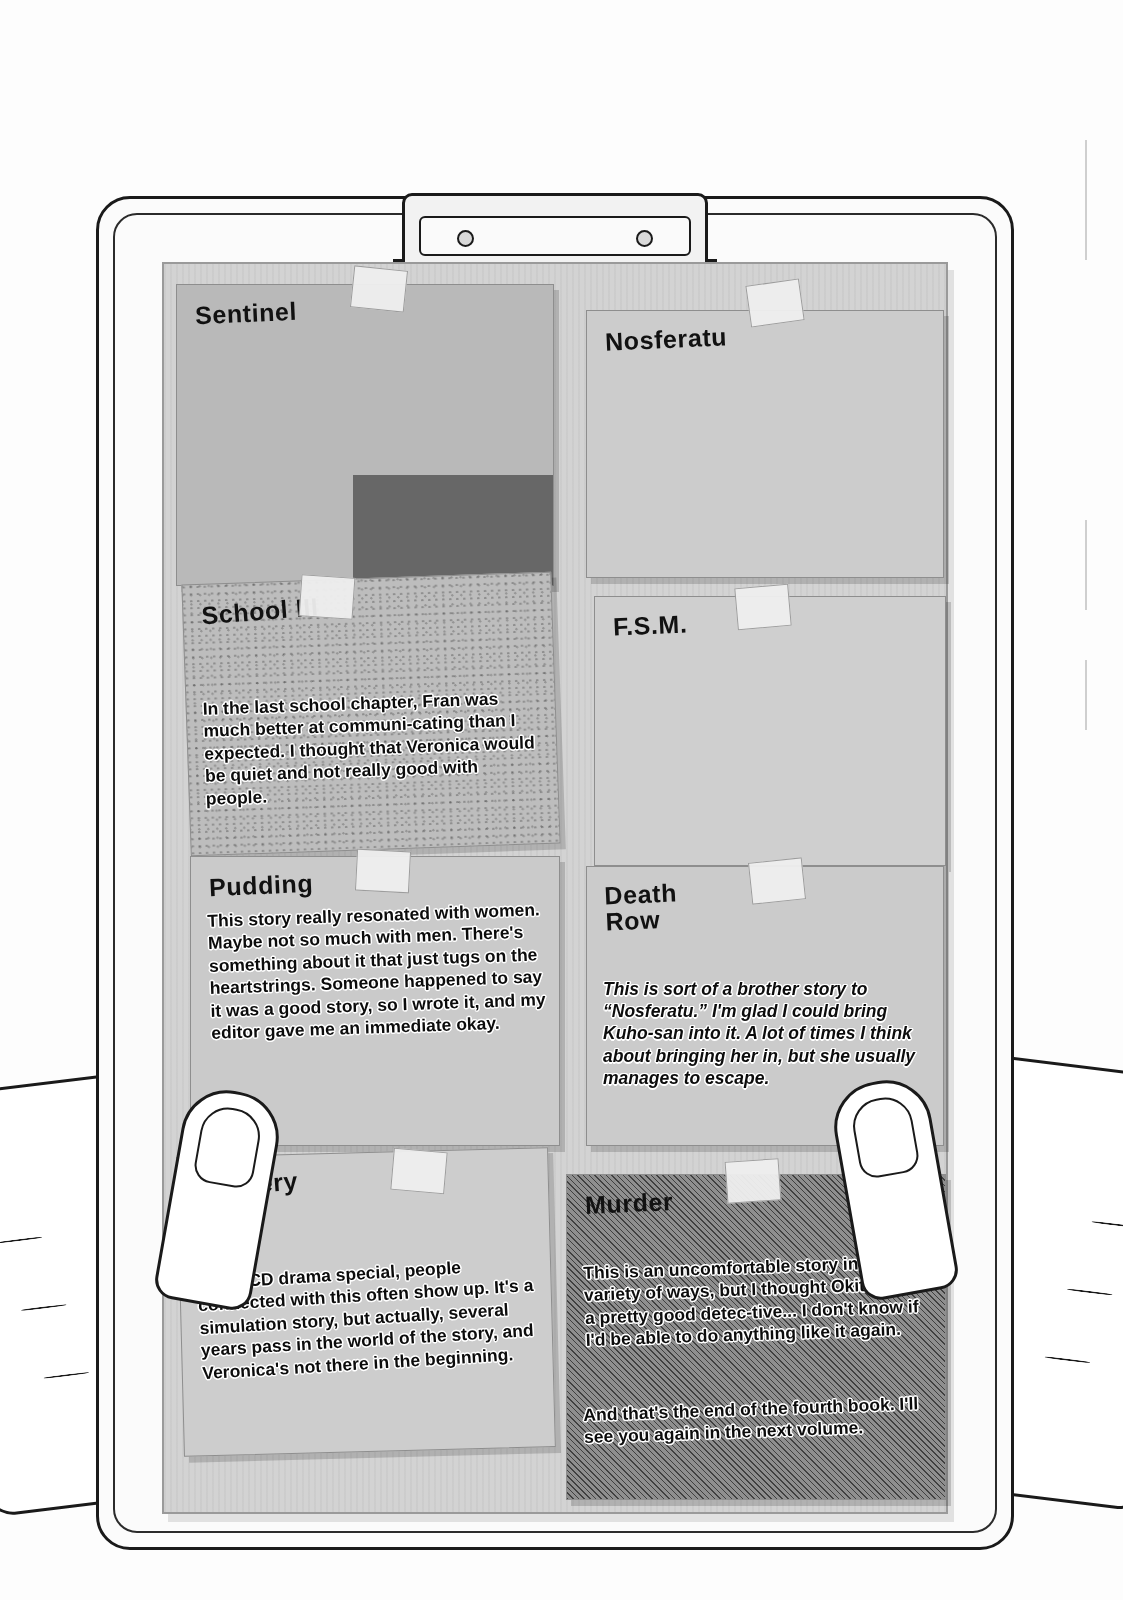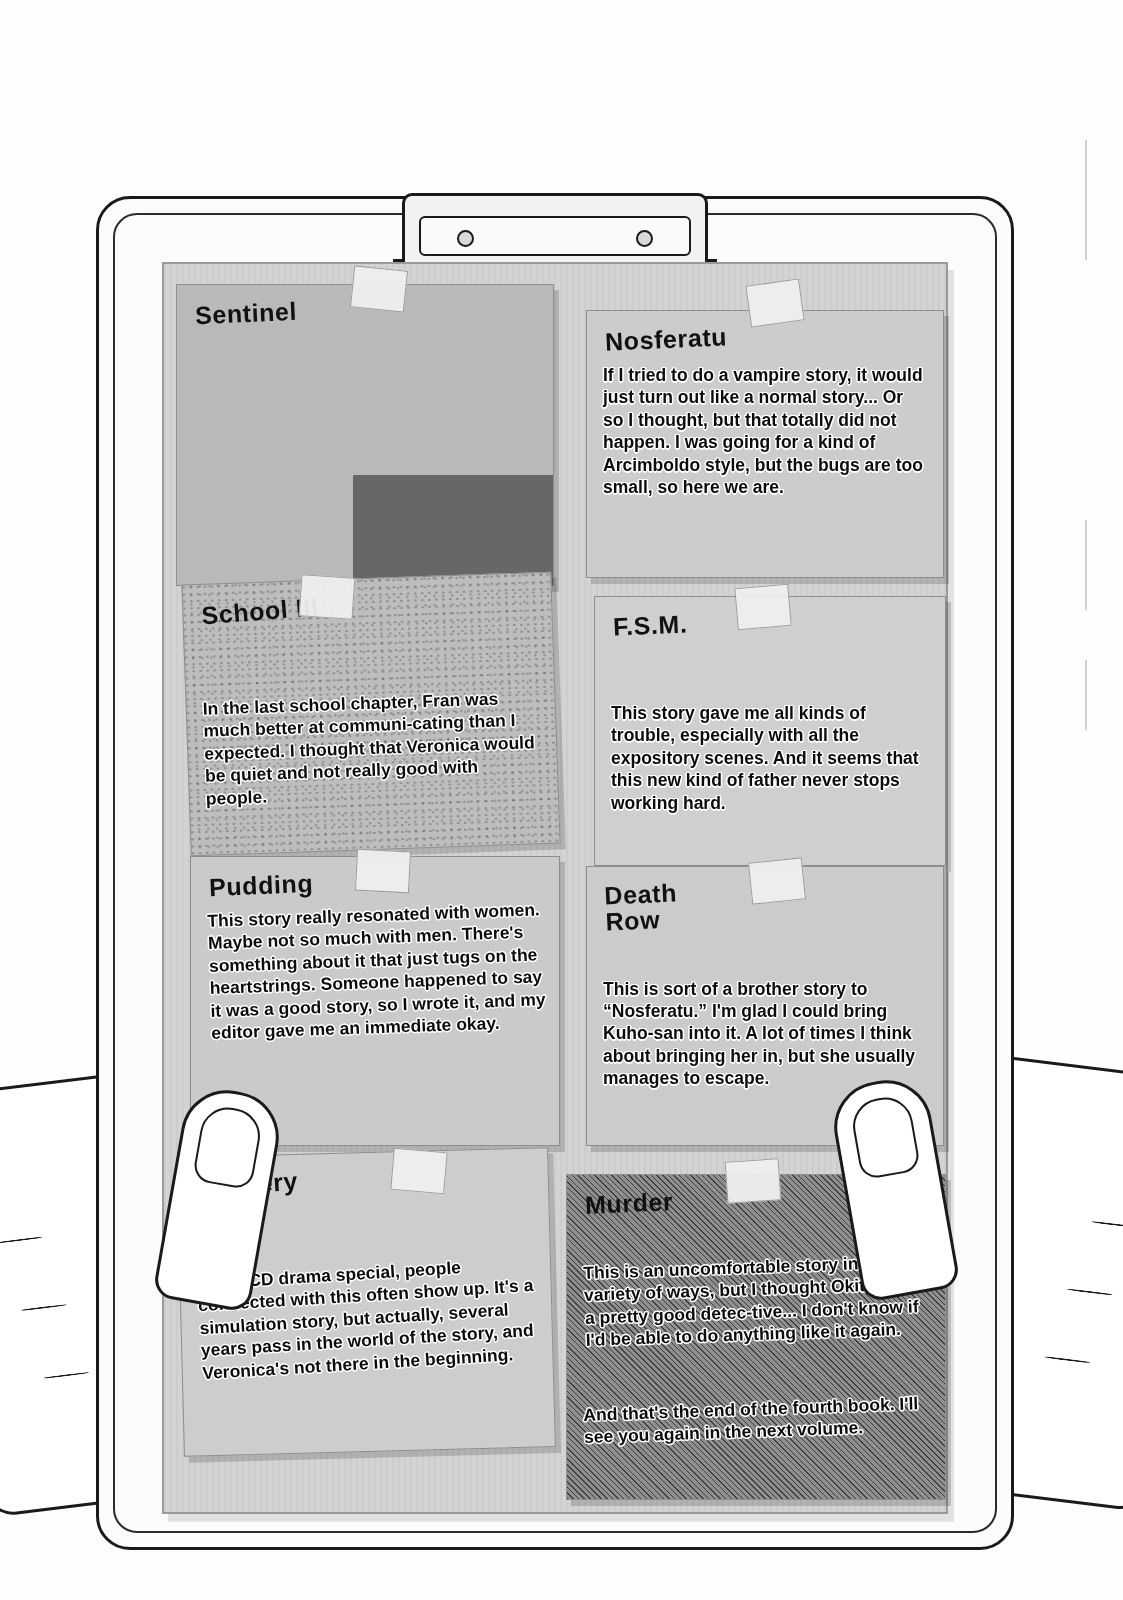--- a/index.html
+++ b/index.html
@@ -139,51 +139,49 @@
   <div class="note" id="note-sentinel">
     <div class="shade"></div>
     <div class="content">
       <div class="title">Sentinel</div>
     </div>
   </div>
 
   <div class="note" id="note-nosferatu">
     <div class="content">
       <div class="title">Nosferatu</div>
-      <p>If I tried to do a vampire story, it would just turn out like a normal story... Or so I thought, but that totally did not happen. I was going for a kind of Arcimboldo style, but the bugs are too small, so here we are.</p>
     </div>
   </div>
 
   <div class="note" id="note-school">
     <div class="grain"></div>
     <div class="content">
       <div class="title">School III</div>
       <p style="margin-top:60px;">In the last school chapter, Fran was much better at communi-cating than I expected. I thought that Veronica would be quiet and not really good with people.</p>
     </div>
   </div>
 
   <div class="note" id="note-fsm">
     <div class="content">
       <div class="title">F.S.M.</div>
-      <p style="margin-top:52px;">This story gave me all kinds of trouble, especially with all the expository scenes. And it seems that this new kind of father never stops working hard.</p>
     </div>
   </div>
 
   <div class="note" id="note-pudding">
     <div class="content">
       <div class="title">Pudding</div>
       <p class="rot">This story really resonated with women. Maybe not so much with men. There's something about it that just tugs on the heartstrings. Someone happened to say it was a good story, so I wrote it, and my editor gave me an immediate okay.</p>
     </div>
   </div>
 
   <div class="note" id="note-deathrow">
     <div class="content">
       <div class="title" style="white-space:pre-line;line-height:1.05;">Death
 Row</div>
-      <p style="margin-top:34px;">This is sort of a brother story to “Nosferatu.” I'm glad I could bring Kuho-san into it. A lot of times I think about bringing her in, but she usually manages to escape.</p>
+      <p style="margin-top:34px;font-style:italic;">This is sort of a brother story to “Nosferatu.” I'm glad I could bring Kuho-san into it. A lot of times I think about bringing her in, but she usually manages to escape.</p>
     </div>
   </div>
 
   <div class="note" id="note-delivery">
     <div class="content">
       <div class="title">Delivery</div>
       <p style="margin-top:62px;" class="rot">In the CD drama special, people connected with this often show up. It's a simulation story, but actually, several years pass in the world of the story, and Veronica's not there in the beginning.</p>
     </div>
   </div>
 

